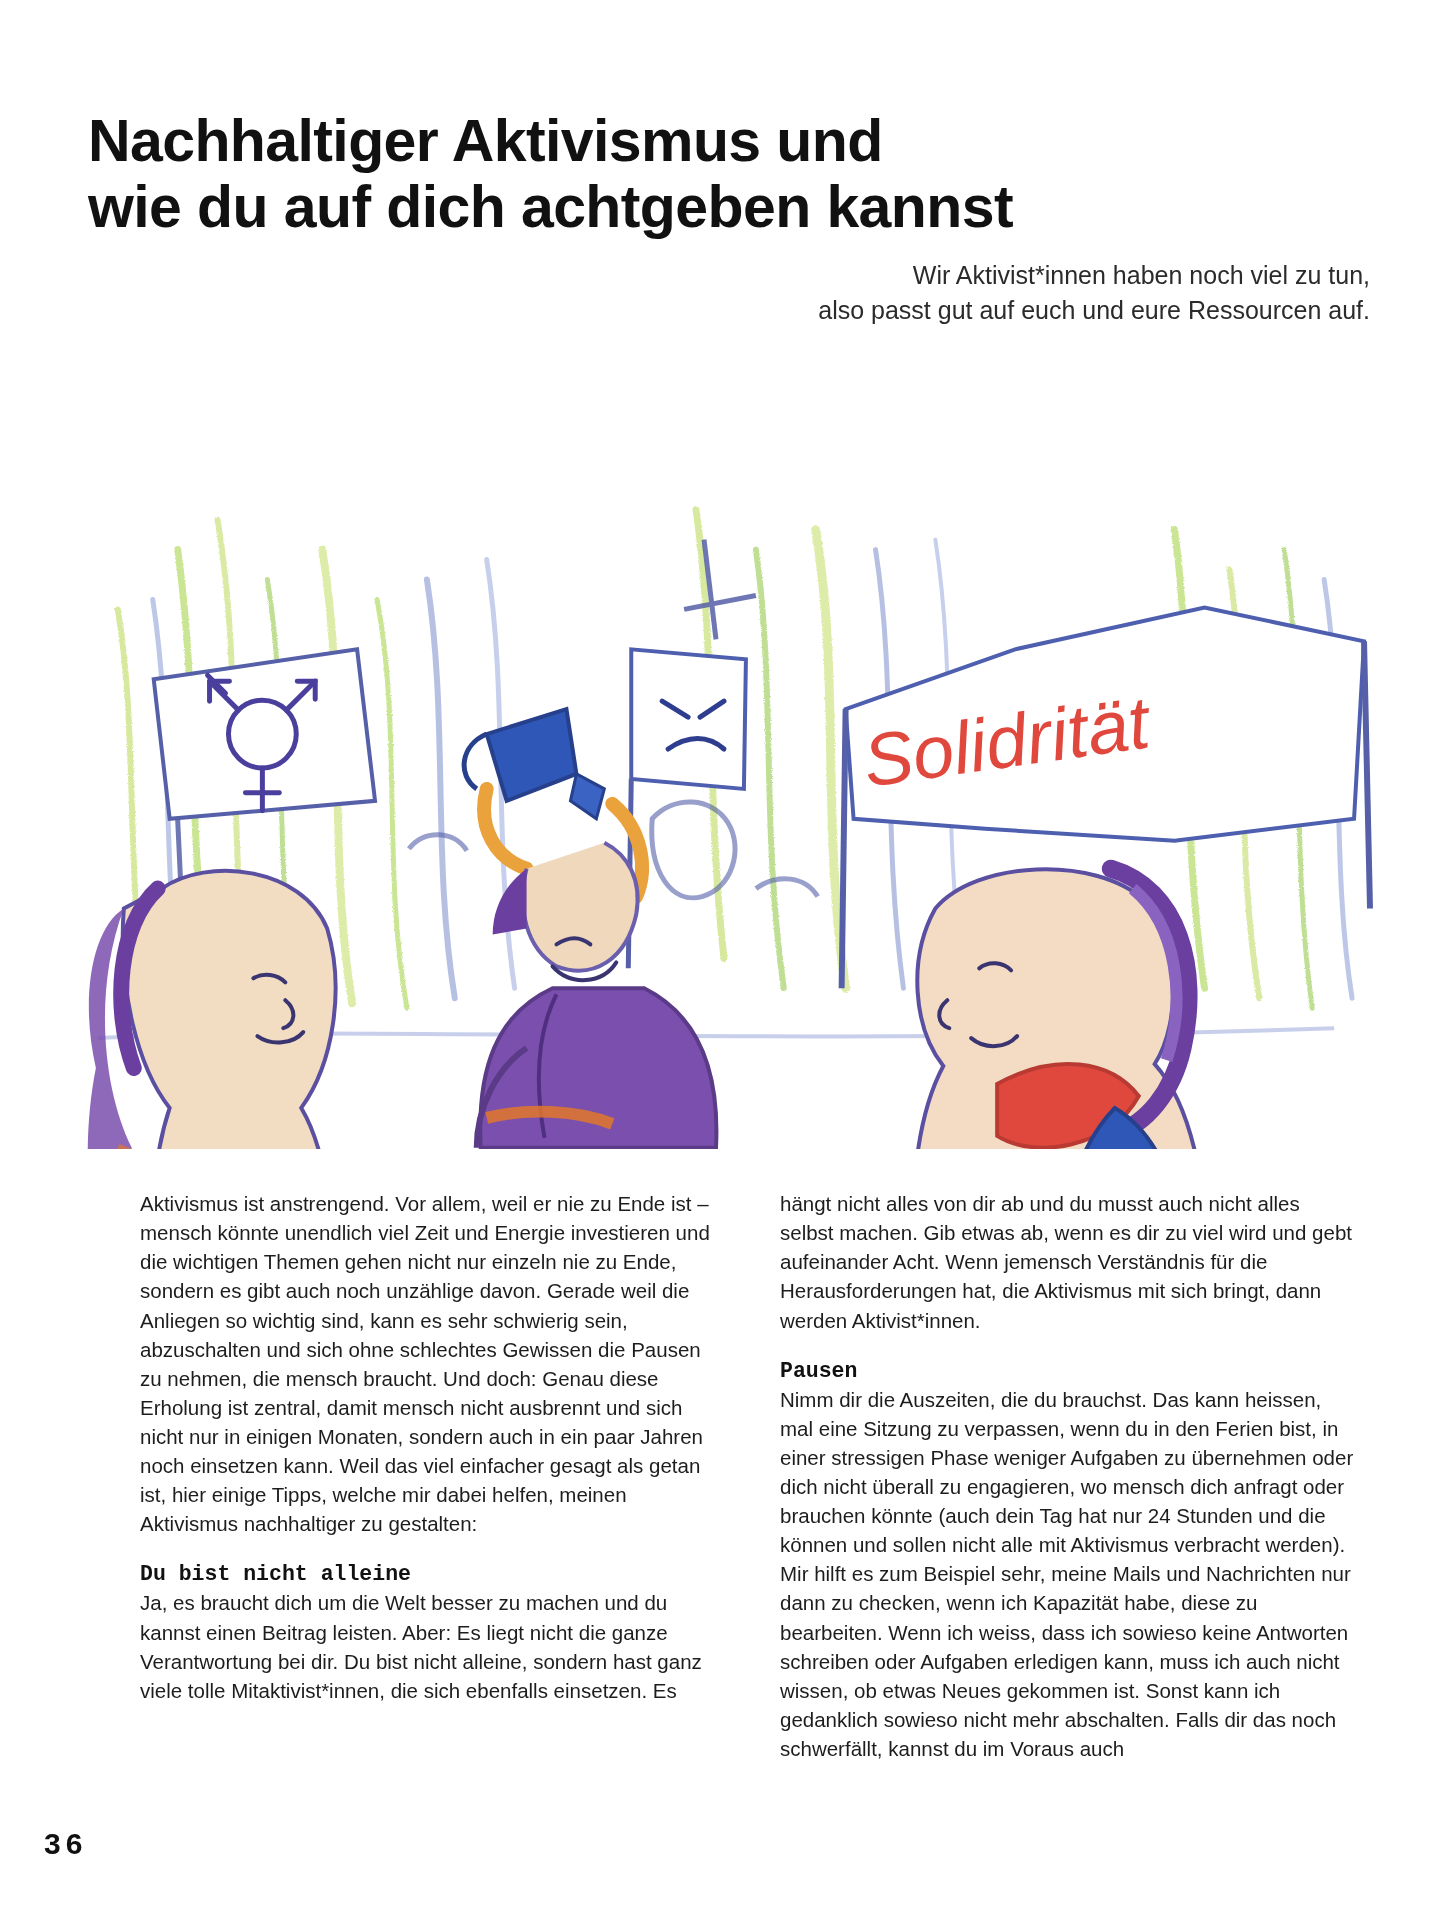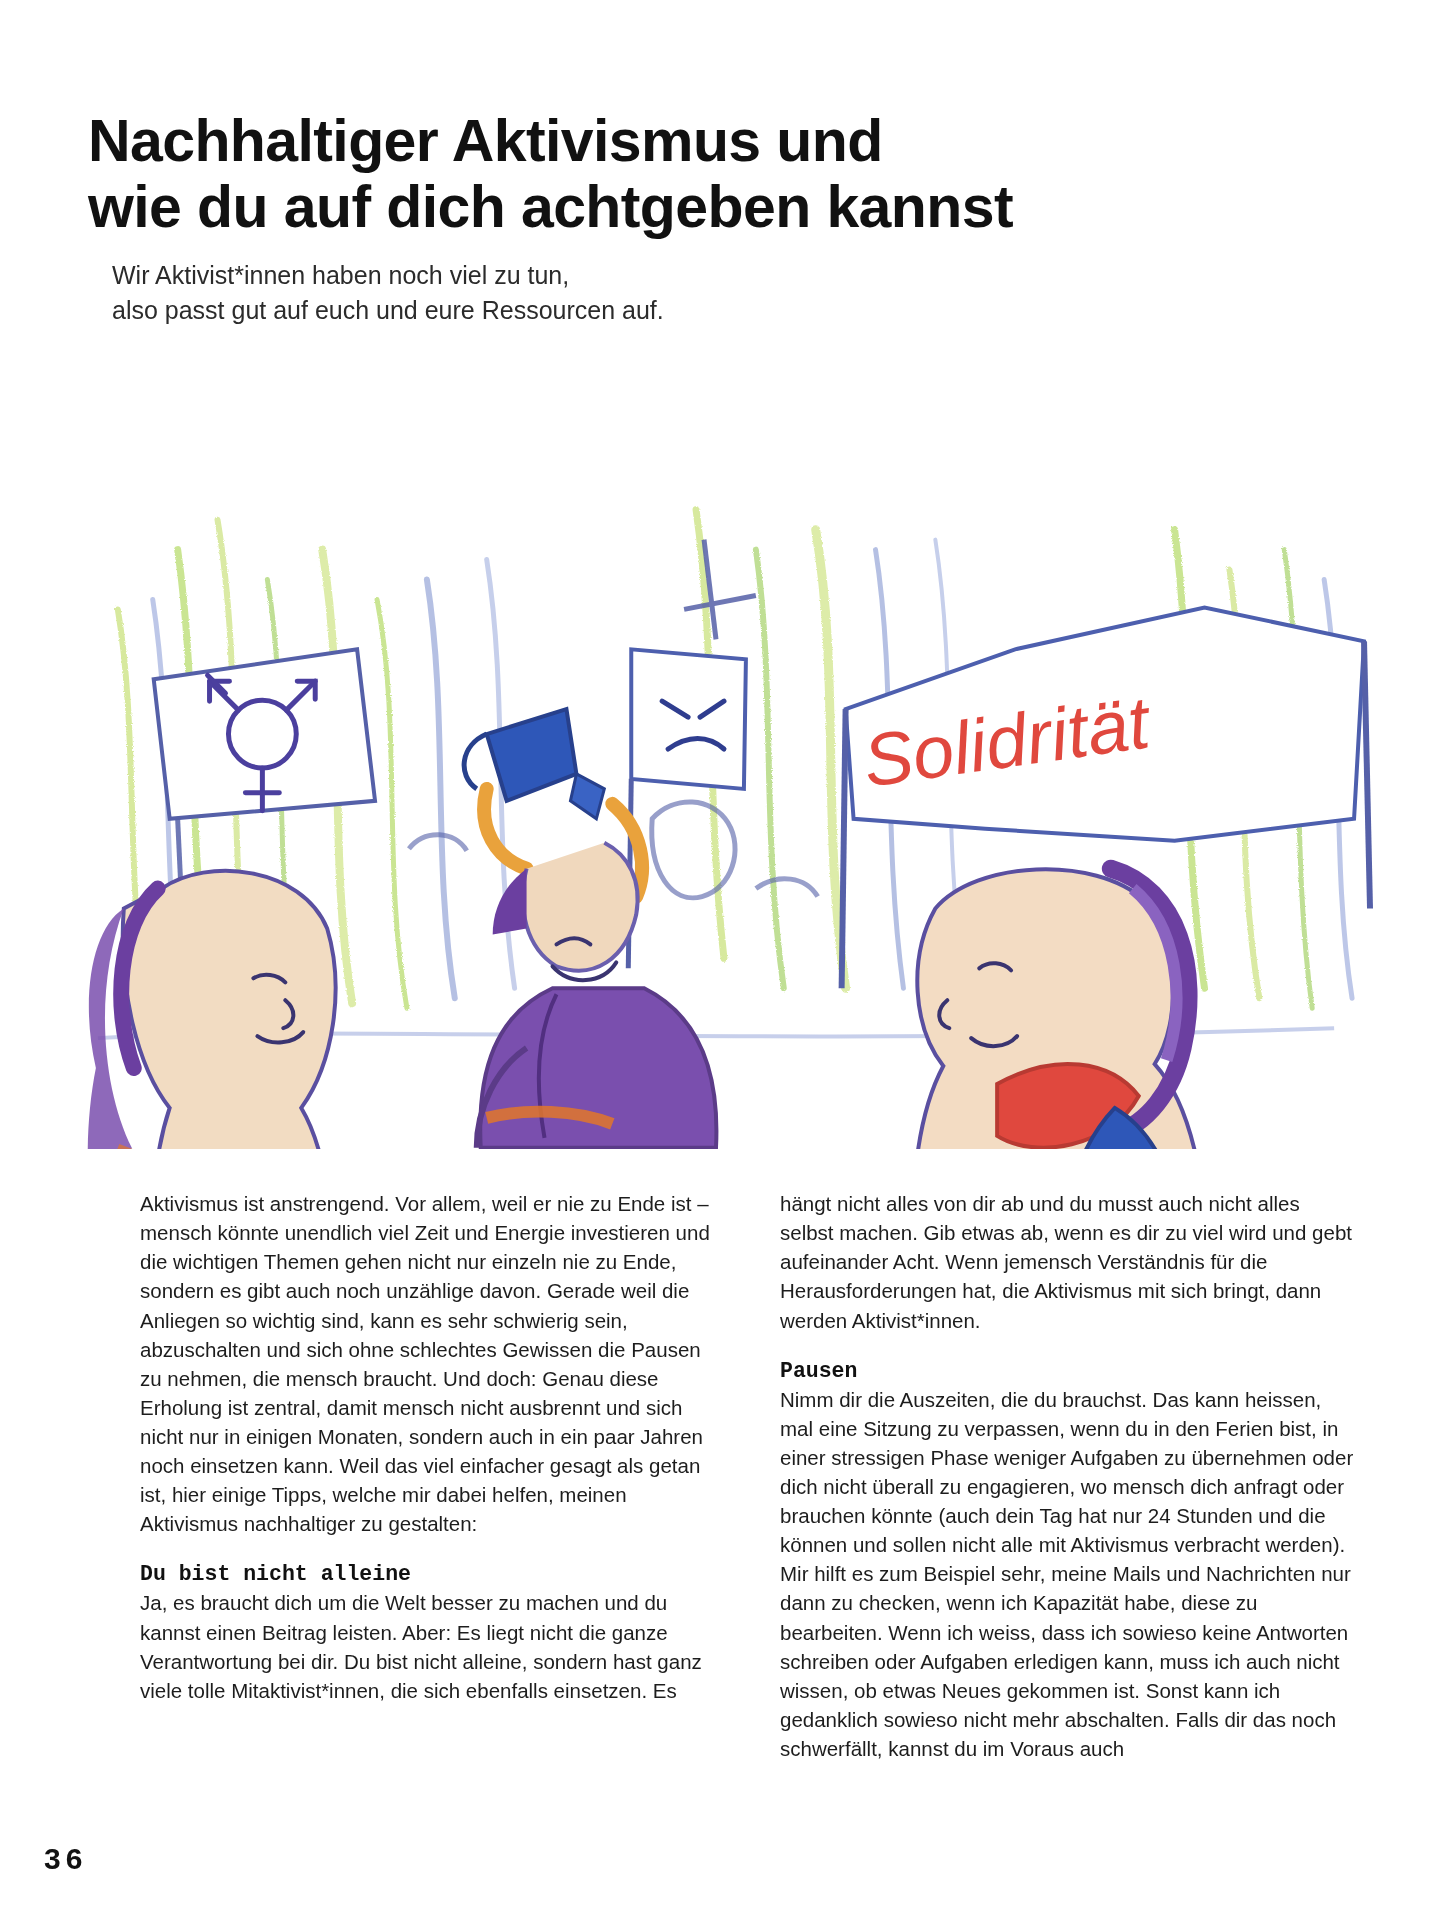--- a/index.html
+++ b/index.html
@@ -35,20 +35,21 @@
     color: #111111;
     margin: 0;
     white-space: pre-line;
   }
   .subhead {
     margin: 18px 0 0 24px;
     font-size: 25px;
     line-height: 1.38;
     color: #2b2b2b;
     white-space: pre-line;
+    text-align: right;
   }
 
   
   .illustration {
     position: relative;
     margin: 22px 66px 0 58px;
     height: 800px;
     background: #ffffff;
     overflow: hidden;
   }
@@ -82,21 +83,21 @@
     font-family: Liberation Mono, monospace;
   }
   .col.right .sub-title:first-child {
     margin-top: 0;
   }
 
   
   .page-number {
     position: absolute;
     left: 44px;
-    bottom: 44px;
+    bottom: 59px;
     font-size: 30px;
     font-weight: bold;
     letter-spacing: 5px;
     color: #111111;
   }
 </style>
 </head>
 <body>
 
 <div class="page">

